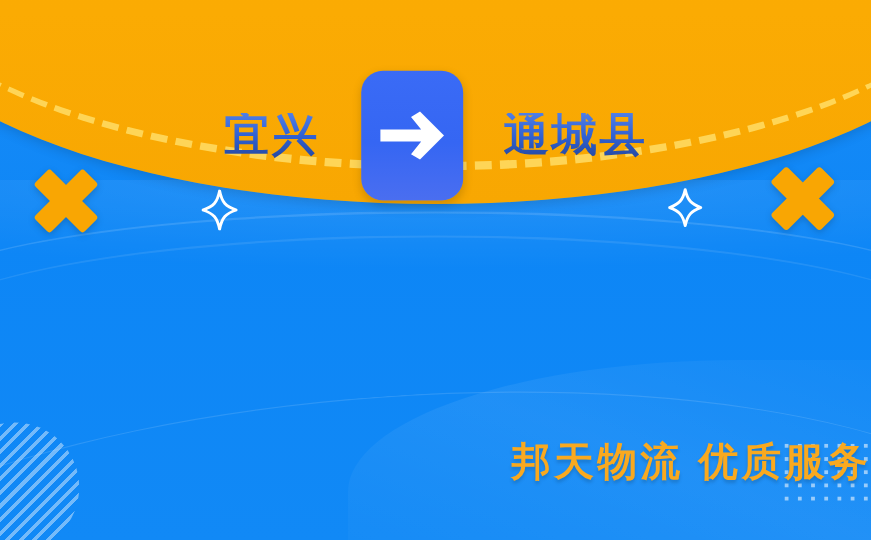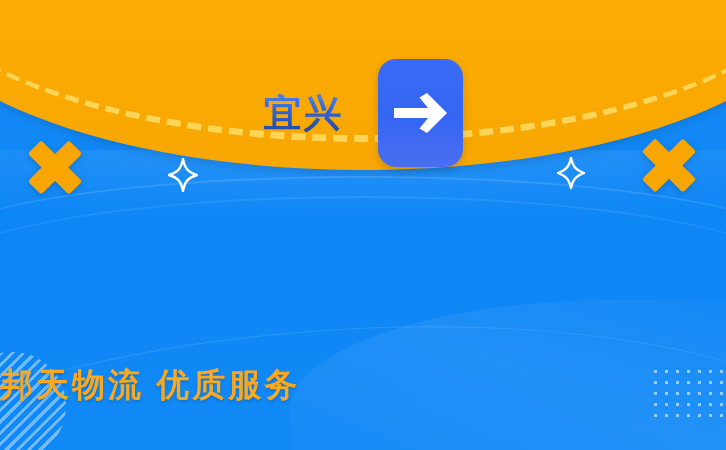--- a/index.html
+++ b/index.html
@@ -204,21 +204,21 @@
     letter-spacing: .5px;
     text-shadow: 0 1px 2px rgba(0,0,0,0.13);
   }
 
   
   .slogan {
     position: absolute;
     left: 0;
     top: 363px;
     width: 726px;
-    text-align: left;
+    text-align: right;
     font-size: 33px;
     font-weight: 700;
     letter-spacing: 3px;
     color: #f9a91f;
     text-shadow: 0 2px 3px rgba(0,0,0,0.16);
   }
 </style>
 </head>
 <body>
 
@@ -255,18 +255,19 @@
 
   <div class="route-row">
     <span class="city">宜兴</span>
 
     <span class="arrow-box">
       <svg viewBox="0 0 58 44" width="58" height="44" aria-hidden="true">
         <path d="M3 17 H37 L28.5 6.5 L36 2 L56 22 L36 42 L28.5 37.5 L37 27 H3 Z" fill="#ffffff"></path>
       </svg>
     </span>
 
+    <span class="city">通城县</span>
   </div>
 
 
   <div class="slogan">邦天物流 优质服务</div>
 
 </div>
 
 </body></html>

